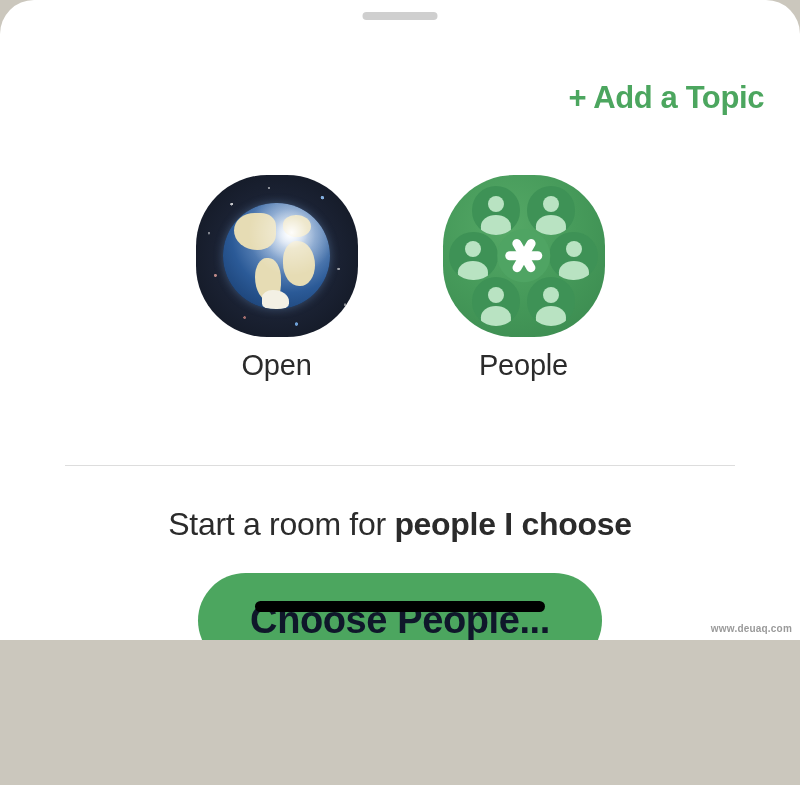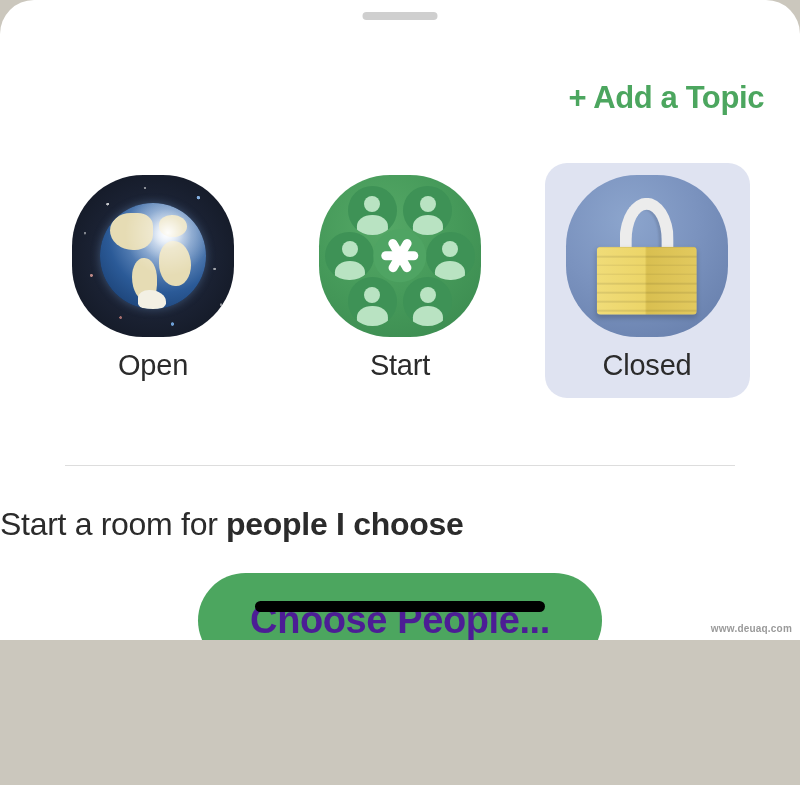--- a/index.html
+++ b/index.html
@@ -246,38 +246,39 @@
     height: 1px;
     background: #dddddd;
   }
 
   
   #start-room-text {
     position: absolute;
     left: 0;
     top: 506px;
     width: 800px;
+    text-align: center;
     font-size: 32px;
     color: #2b2b2b;
     letter-spacing: -0.3px;
   }
   #start-room-text .bold { font-weight: bold; }
 
   
   #choose-people-button {
     position: absolute;
     left: 50%;
     transform: translateX(-50%);
     top: 573px;
     width: 404px;
     height: 95px;
     border-radius: 48px;
     background: #4ca65f;
     border: none;
-    color: #4c1d95;
+    color: #0f172a;
     font-family: "Liberation Sans", sans-serif;
     font-size: 38px;
     font-weight: bold;
     letter-spacing: -0.4px;
     cursor: pointer;
   }
 
   
   #home-indicator {
     position: absolute;
@@ -338,34 +339,23 @@
           <div class="avatar a4"></div>
           <div class="avatar a5"></div>
           <div class="avatar a6"></div>
           <div class="social-center">
             <span class="ast r0"></span>
             <span class="ast r60"></span>
             <span class="ast r120"></span>
           </div>
         </div>
       </div>
-      <div class="option-label">Start</div>
+      <div class="option-label">People</div>
     </div>
 
-    <div class="option selected">
-      <div class="option-icon">
-        <div class="squircle lock-bg">
-          <div class="lock">
-            <div class="shackle"></div>
-            <div class="lock-body"></div>
-          </div>
-        </div>
-      </div>
-      <div class="option-label">Closed</div>
-    </div>
 
   </div>
 
   <div id="divider"></div>
 
   <div id="start-room-text">
     <span>Start a room for </span><span class="bold">people I choose</span>
   </div>
 
   <button id="choose-people-button">Choose People...</button>

